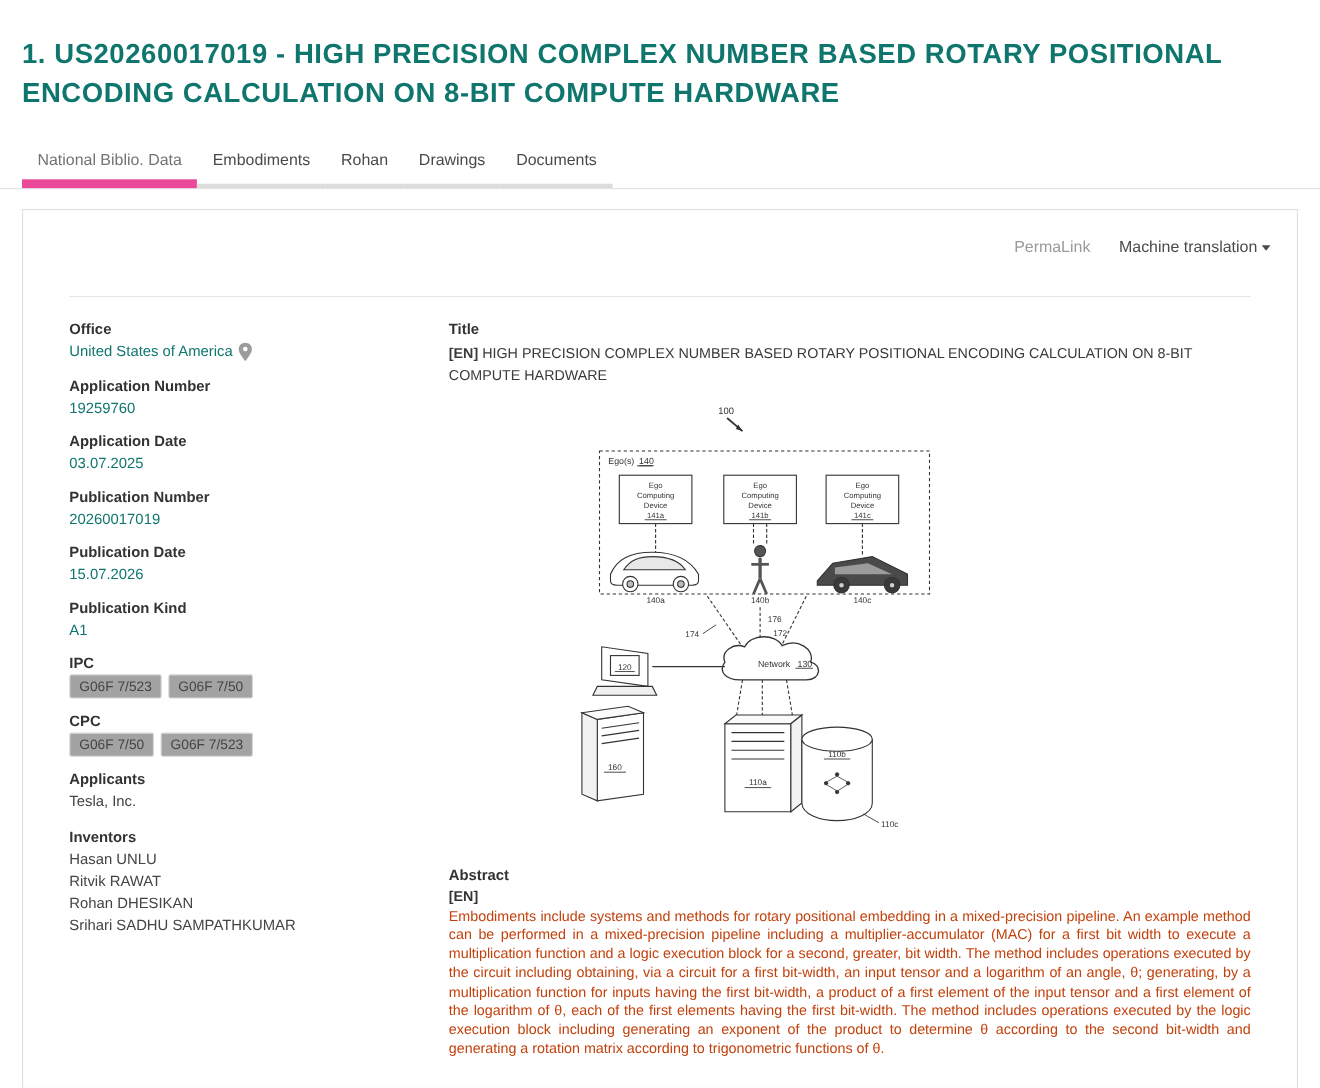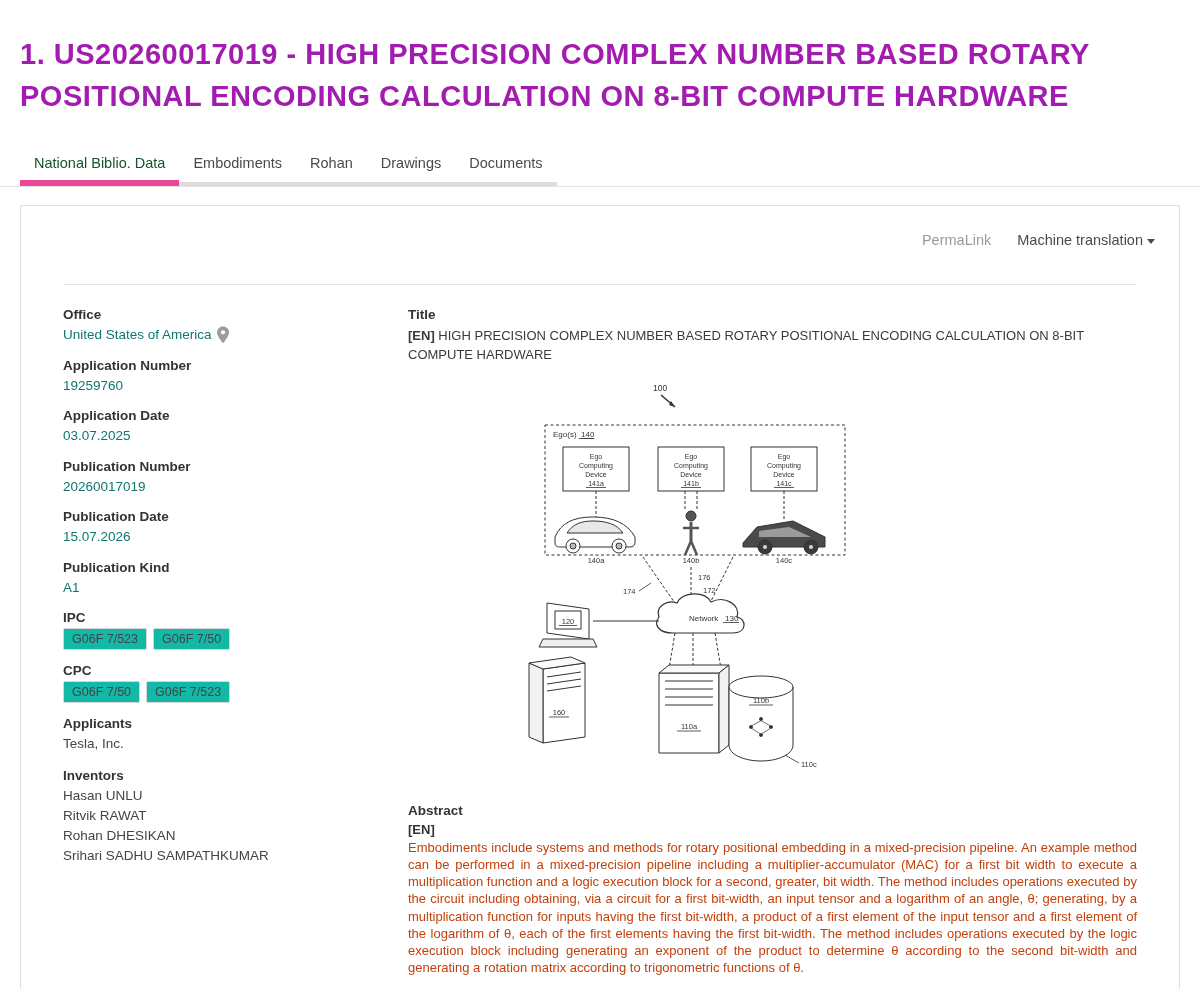--- a/index.html
+++ b/index.html
@@ -7,24 +7,24 @@
     margin: 0; padding: 0;
     width: 1200px; height: 989px;
     background: #ffffff;
     font-family: "Liberation Sans", sans-serif;
     color: #333;
   }
   .page { width: 1200px; height: 989px; position: relative; overflow: hidden; }
 
   
   .doc-title {
-    font-size: 29px;
+    font-size: 25px;
     font-weight: bold;
     letter-spacing: 0.5px;
-    color: #a21caf;
+    color: #0f766e;
     line-height: 1.45;
     padding: 14px 20px 0 20px;
     text-transform: uppercase;
   }
 
   
   .tabs {
     display: flex;
     gap: 0px;
     padding: 14px 20px 0 20px;
@@ -32,22 +32,22 @@
   }
   .tab {
     font-size: 14.5px;
     color: #4a4a4a;
     padding: 4px 14px 9px 14px;
     border-bottom: 4px solid #dcdcdc;
     cursor: pointer;
     white-space: nowrap;
   }
   .tab.active {
-    color: #14532d;
-    border-bottom: 6px solid #ec4899;
+    color: #737373;
+    border-bottom: 8px solid #ec4899;
   }
 
   
   .card {
     margin: 18px 20px 0 20px;
     border: 1px solid #e0e0e0;
     background: #fff;
     min-height: 800px;
     padding: 0 22px 20px 22px;
   }
@@ -106,21 +106,21 @@
   .pin {
     position: relative;
     width: 14px; height: 18px;
     display: inline-block;
   }
   .pin svg { display: block; }
 
   .chips { display: flex; flex-wrap: wrap; gap: 6px; margin-top: 3px; }
   .chip {
     border: 1px solid #d6d6d6;
-    background: #14b8a6;
+    background: #a3a3a3;
     font-size: 12.5px;
     color: #444;
     padding: 3px 8px;
     border-radius: 2px;
     white-space: nowrap;
   }
   .list-line { font-size: 13.5px; color: #444; line-height: 1.5; }
 
   
   .sec-label {

